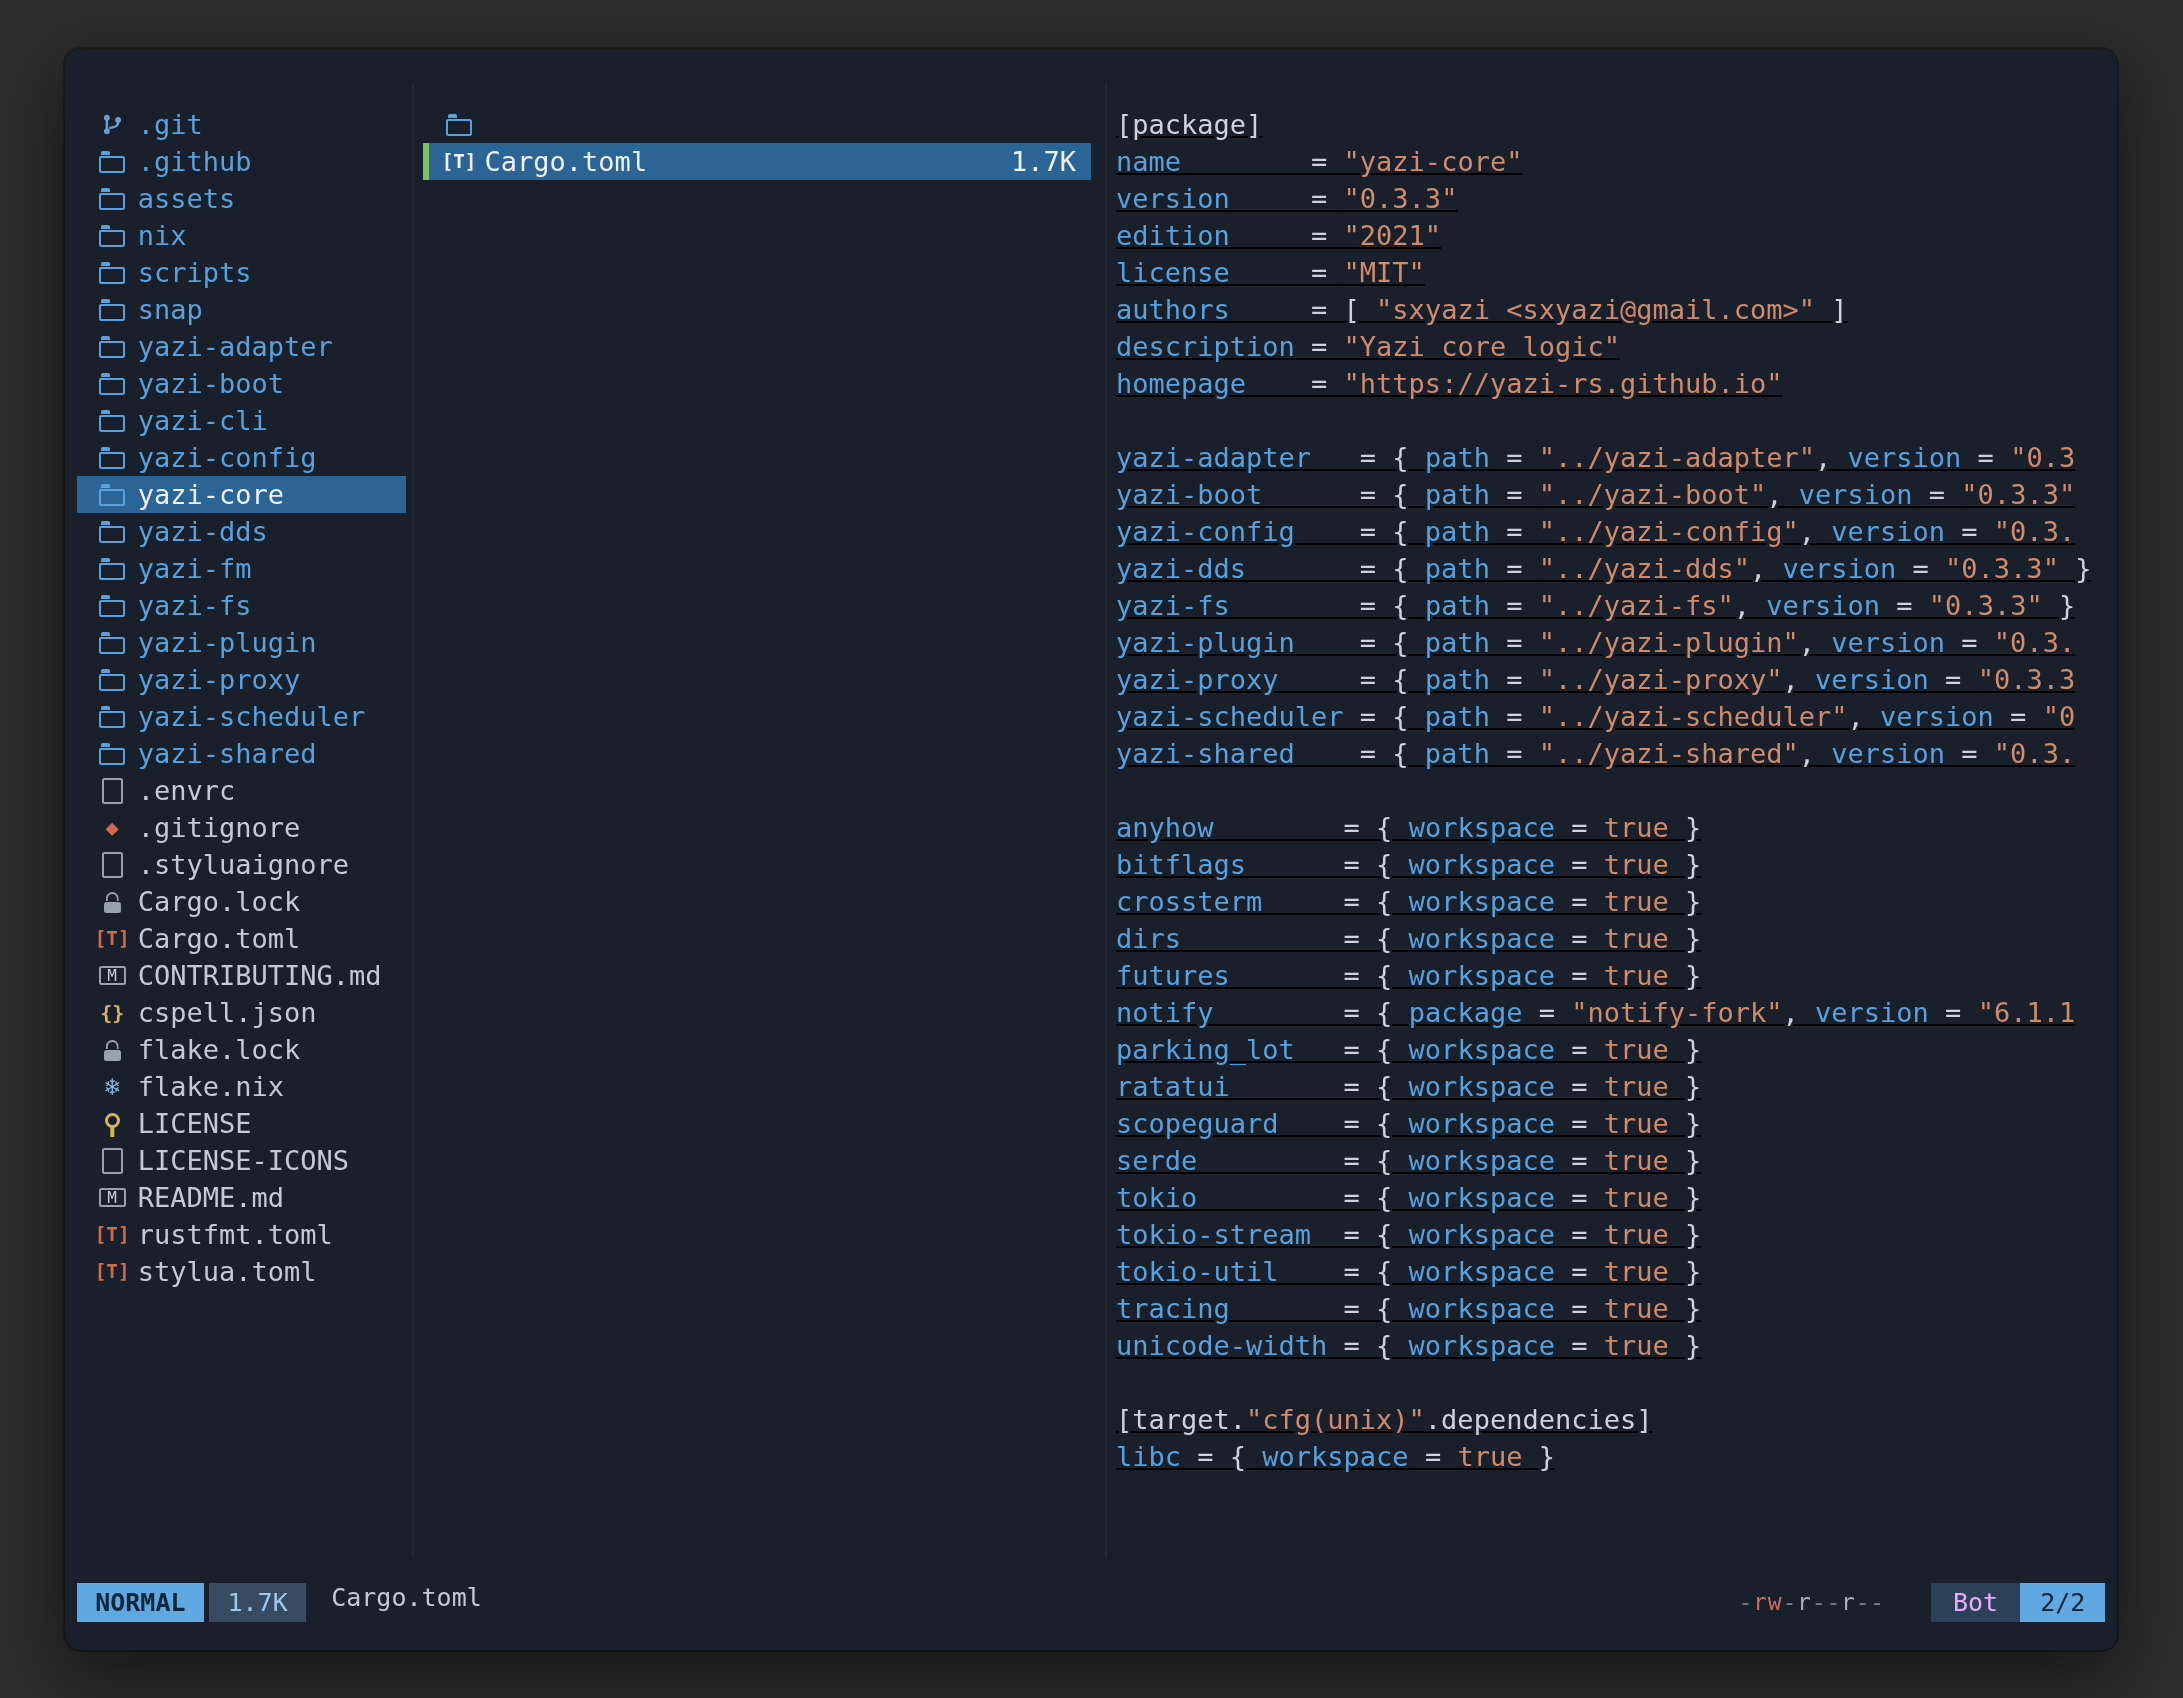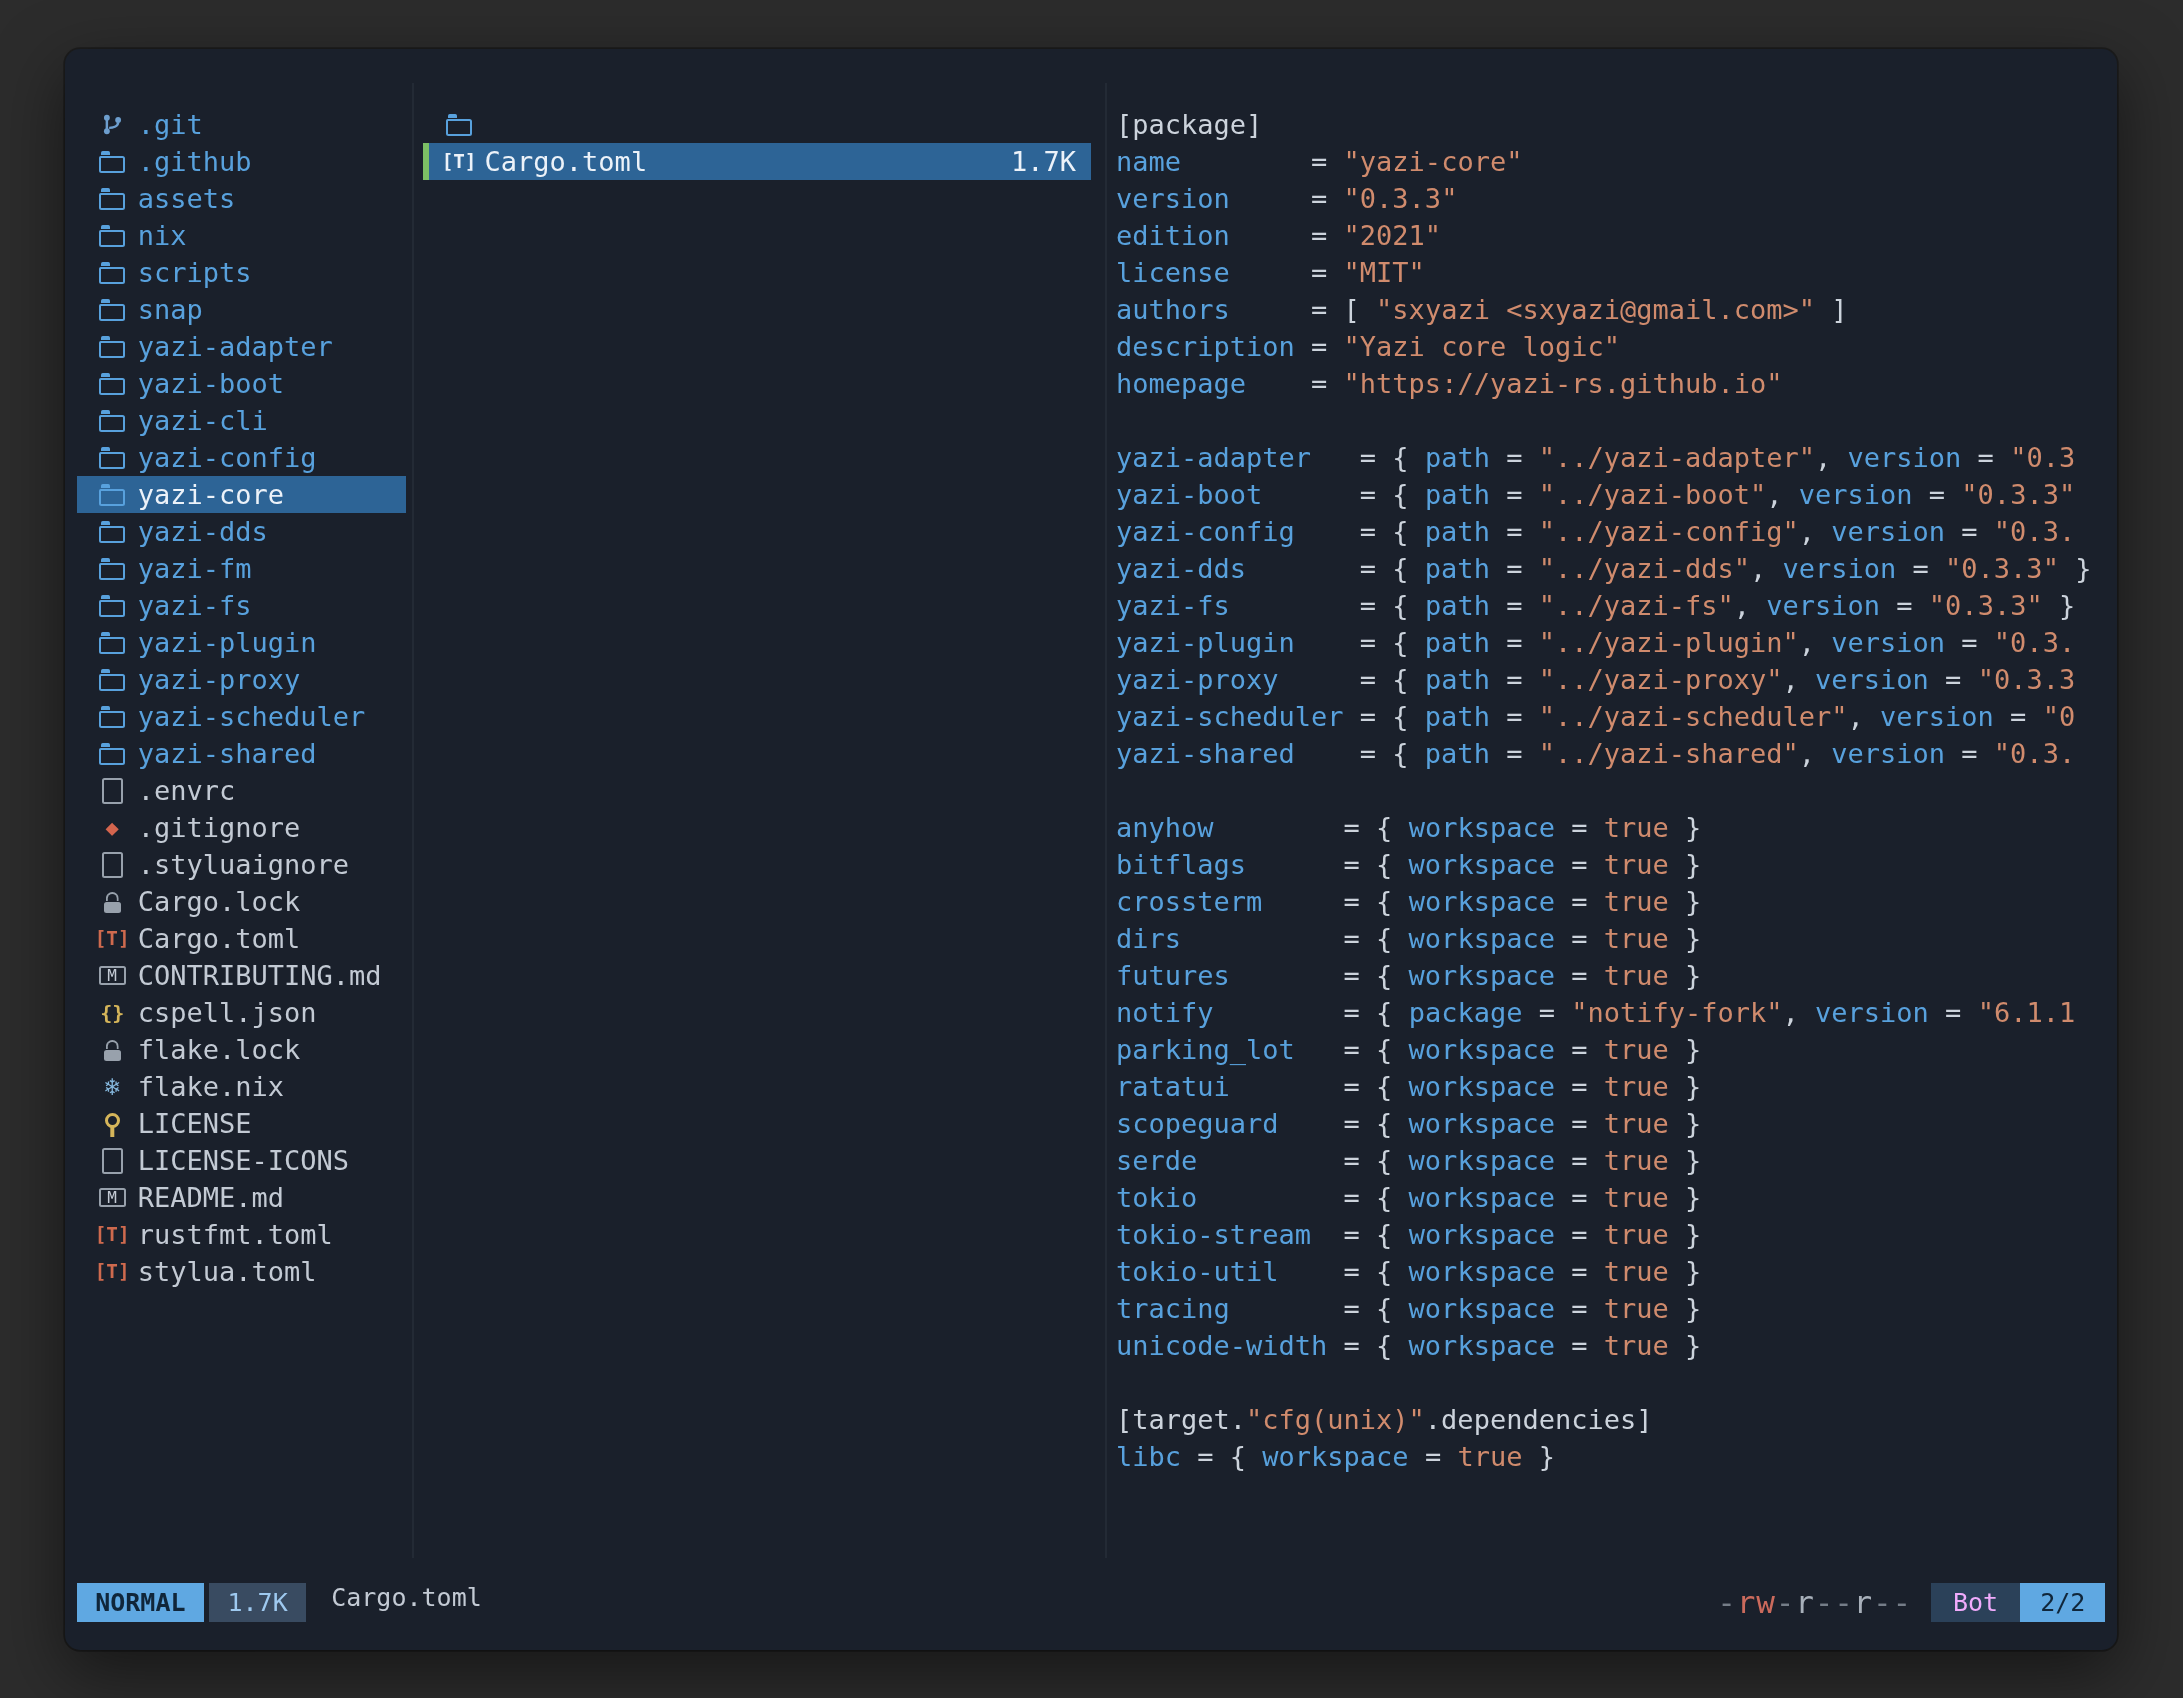--- a/index.html
+++ b/index.html
@@ -3,21 +3,21 @@
 <meta charset="utf-8">
 <style>
   html,body{margin:0;padding:0;background:#2c2c2c;width:2183px;height:1698px;overflow:hidden;
     font-family:"DejaVu Sans Mono","Liberation Mono",monospace;}
   .window{position:absolute;left:65px;top:49px;width:2052px;height:1601px;background:#1a202b;
     border-radius:15px;box-shadow:0 0 0 1.7px rgba(0,0,0,.35),0 22px 67px rgba(0,0,0,.5);}
   .divider{position:absolute;top:34px;bottom:92px;width:1.7px;background:#232a35;}
   .pane{position:absolute;top:57px;}
   .pane-left{left:11.7px;width:329px;}
   .pane-mid{left:358px;width:668px;}
-  .pane-right{left:1051px;width:990px;bottom:72px;overflow:hidden;}
+  .pane-right{left:1051px;width:990px;bottom:72px;overflow:hidden;text-decoration:underline;}
   .row{display:flex;align-items:center;height:37px;font-size:27px;white-space:pre;}
   .pane-left .row{padding-left:17px;width:312px;}
   .row.selected{background:#2d6496;}
   .dir .label{color:#58a1dd;}
   .file .label{color:#c3cad4;}
   .row.selected .label,.row.selected .size{color:#ecf2f9;}
   .label{margin-left:7px;}
   .pane-mid .label{flex:1;}
   .size{padding-right:15px;color:#c3cad4;}
   .marker{width:5.9px;height:100%;margin-right:11.7px;background:transparent;}
@@ -55,21 +55,21 @@
   .t-com{color:#98c379;}
   .t-bool{color:#d08b6d;}
   
   .statusbar{position:absolute;left:11.7px;right:11.7px;bottom:28.5px;height:39px;display:flex;
       font-size:25px;}
   .badge{display:inline-flex;align-items:center;height:39px;padding:0 18.5px;}
   .badge-mode{background:#5fa8e2;color:#10263a;font-weight:bold;}
   .badge-size{background:#394b61;color:#9ec9ef;margin-left:5px;}
   .sb-filename{margin-left:25px;color:#c3cad4;}
   .sb-right{margin-left:auto;display:flex;align-items:center;}
-  .sb-perms{margin-right:19px;font-size:31px;letter-spacing:0.8px;}
+  .sb-perms{margin-right:46px;font-size:23px;letter-spacing:0.8px;}
   .pm-red{color:#cb6a5c;}
   .pm-gray{color:#a8b0ba;}
   .pm-dim{color:#757d88;}
   .badge-pos{background:#2b4159;color:#f0abfc;padding:0 22px;}
   .badge-count{background:#5fa8e2;color:#10263a;padding:0 20px;}
 </style>
 </head>
 <body>
 
 <div class="desktop">

